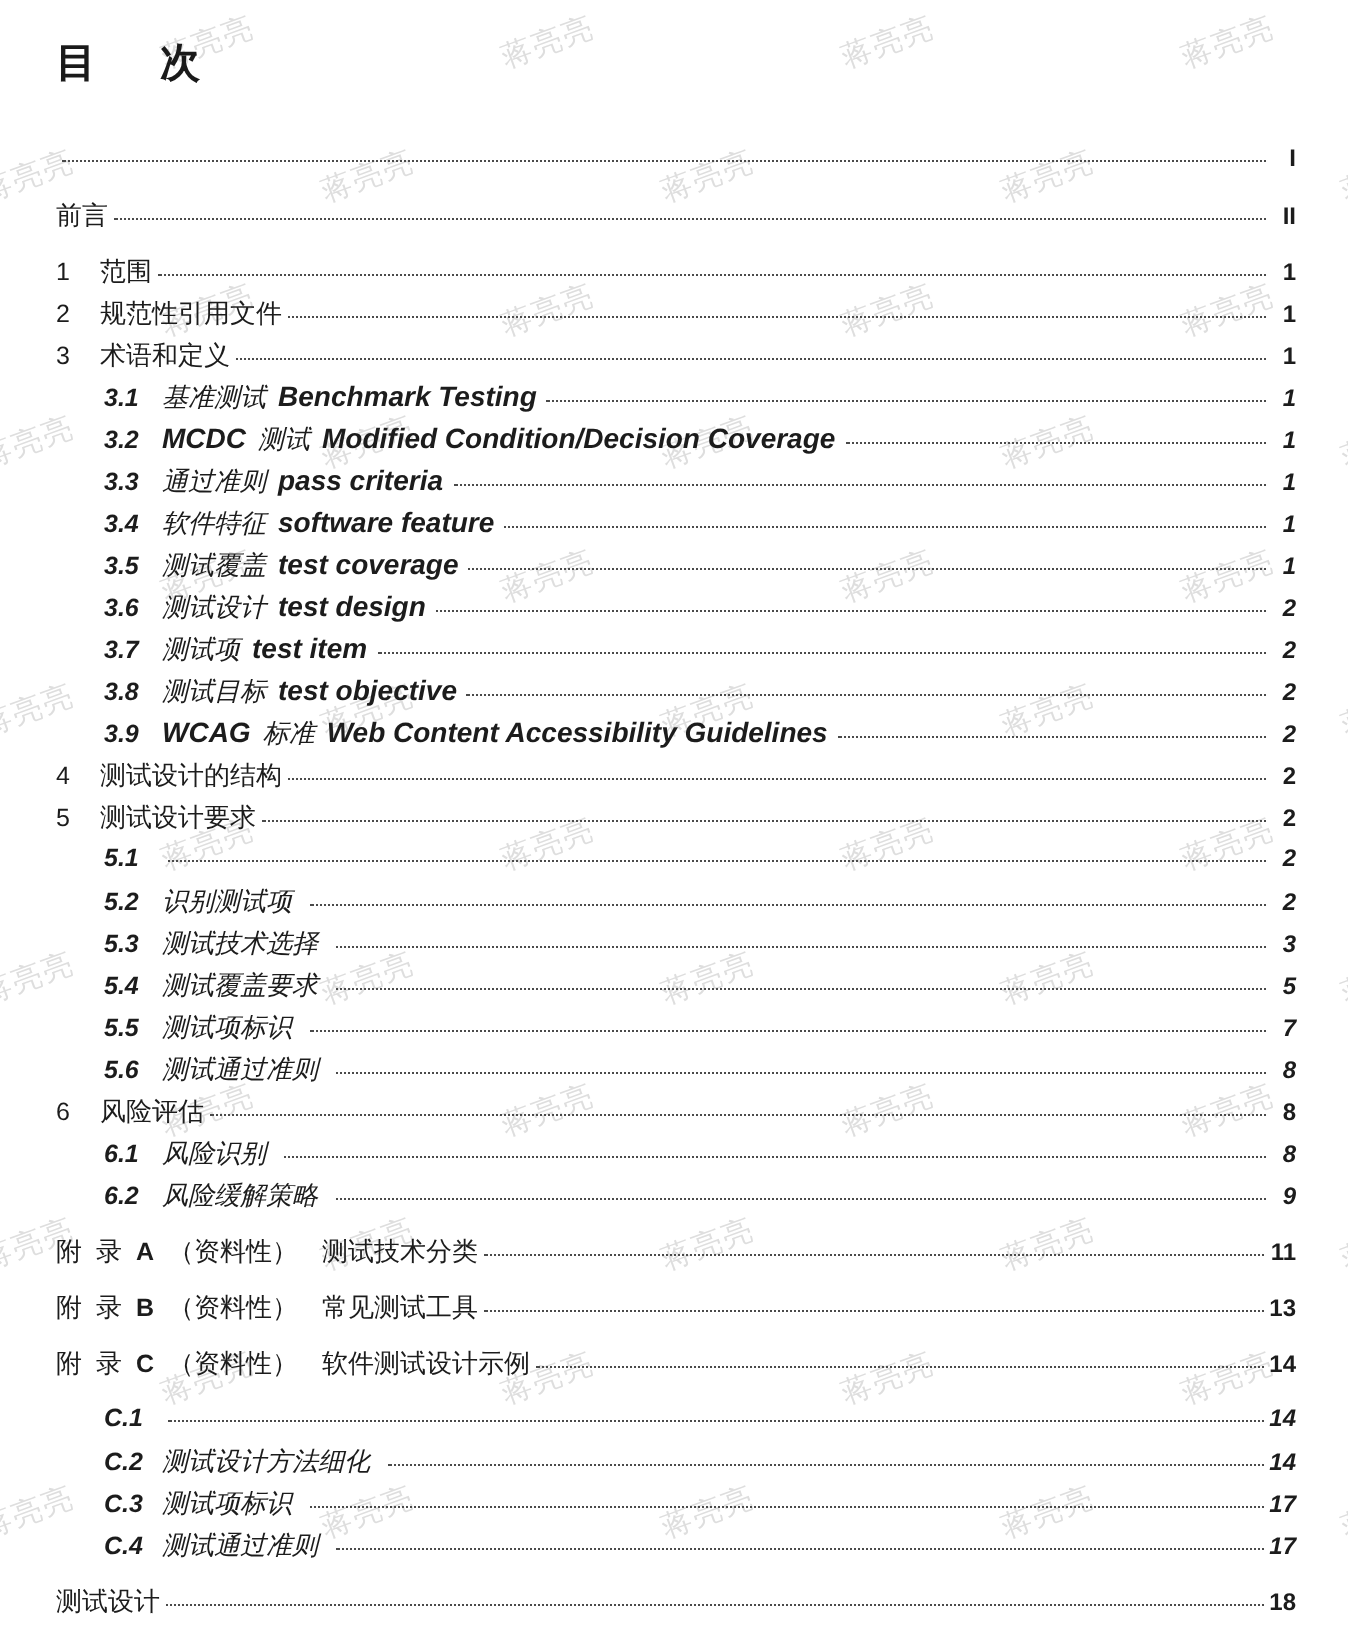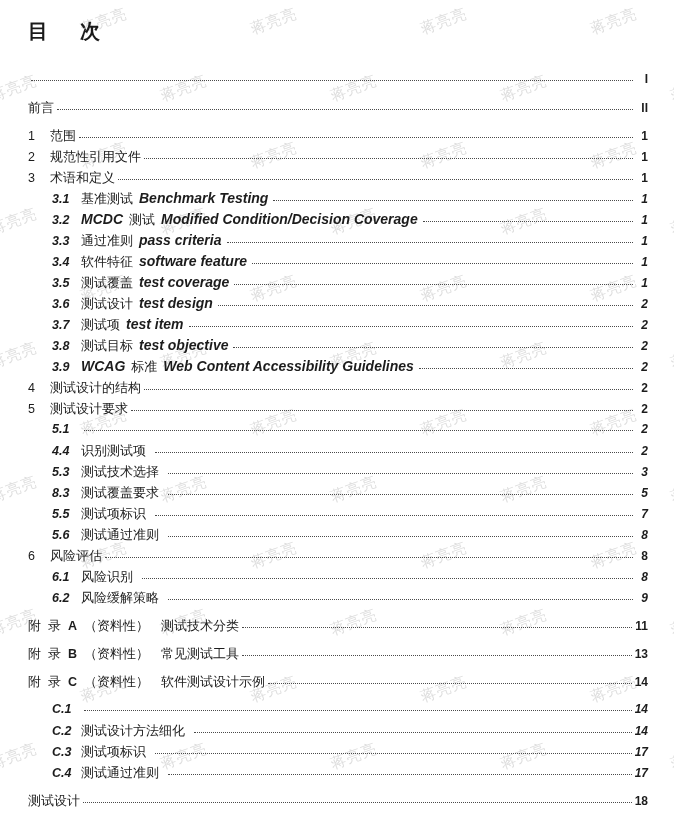--- a/index.html
+++ b/index.html
@@ -50,21 +50,21 @@
   }
   .l1 .num{min-width:22px;}
   .l2{padding-left:24px;justify-content:space-between;}
   .l2 .num{
     min-width:24px;
     margin-right:5px;
     font-weight:bold;
     font-style:italic;
   }
   .label{color:#1c1c1c;}
-  .zh{margin-right:6px;}
+  .zh{font-style:italic;margin-right:6px;}
   .en{
     font-family:"Liberation Sans","DejaVu Sans",sans-serif;
     font-weight:bold;
     font-style:italic;
     font-size:14px;
     margin-right:2px;
   }
   .en.pre{margin-right:6px;}
   .annex .prefix{letter-spacing:7px;}
   .annex .letter{
@@ -257,33 +257,33 @@
           <span class="label">测试设计要求</span>
           <span class="leader"></span>
           <span class="pagenum">2</span>
         </div>
         <div class="row l2">
           <span class="num">5.1</span>
           <span class="leader"></span>
           <span class="pagenum">2</span>
         </div>
         <div class="row l2">
-          <span class="num">4.4</span>
+          <span class="num">5.2</span>
           <span class="zh">识别测试项</span>
           <span class="leader"></span>
           <span class="pagenum">2</span>
         </div>
         <div class="row l2">
           <span class="num">5.3</span>
           <span class="zh">测试技术选择</span>
           <span class="leader"></span>
           <span class="pagenum">3</span>
         </div>
         <div class="row l2">
-          <span class="num">8.3</span>
+          <span class="num">5.4</span>
           <span class="zh">测试覆盖要求</span>
           <span class="leader"></span>
           <span class="pagenum">5</span>
         </div>
         <div class="row l2">
           <span class="num">5.5</span>
           <span class="zh">测试项标识</span>
           <span class="leader"></span>
           <span class="pagenum">7</span>
         </div>

